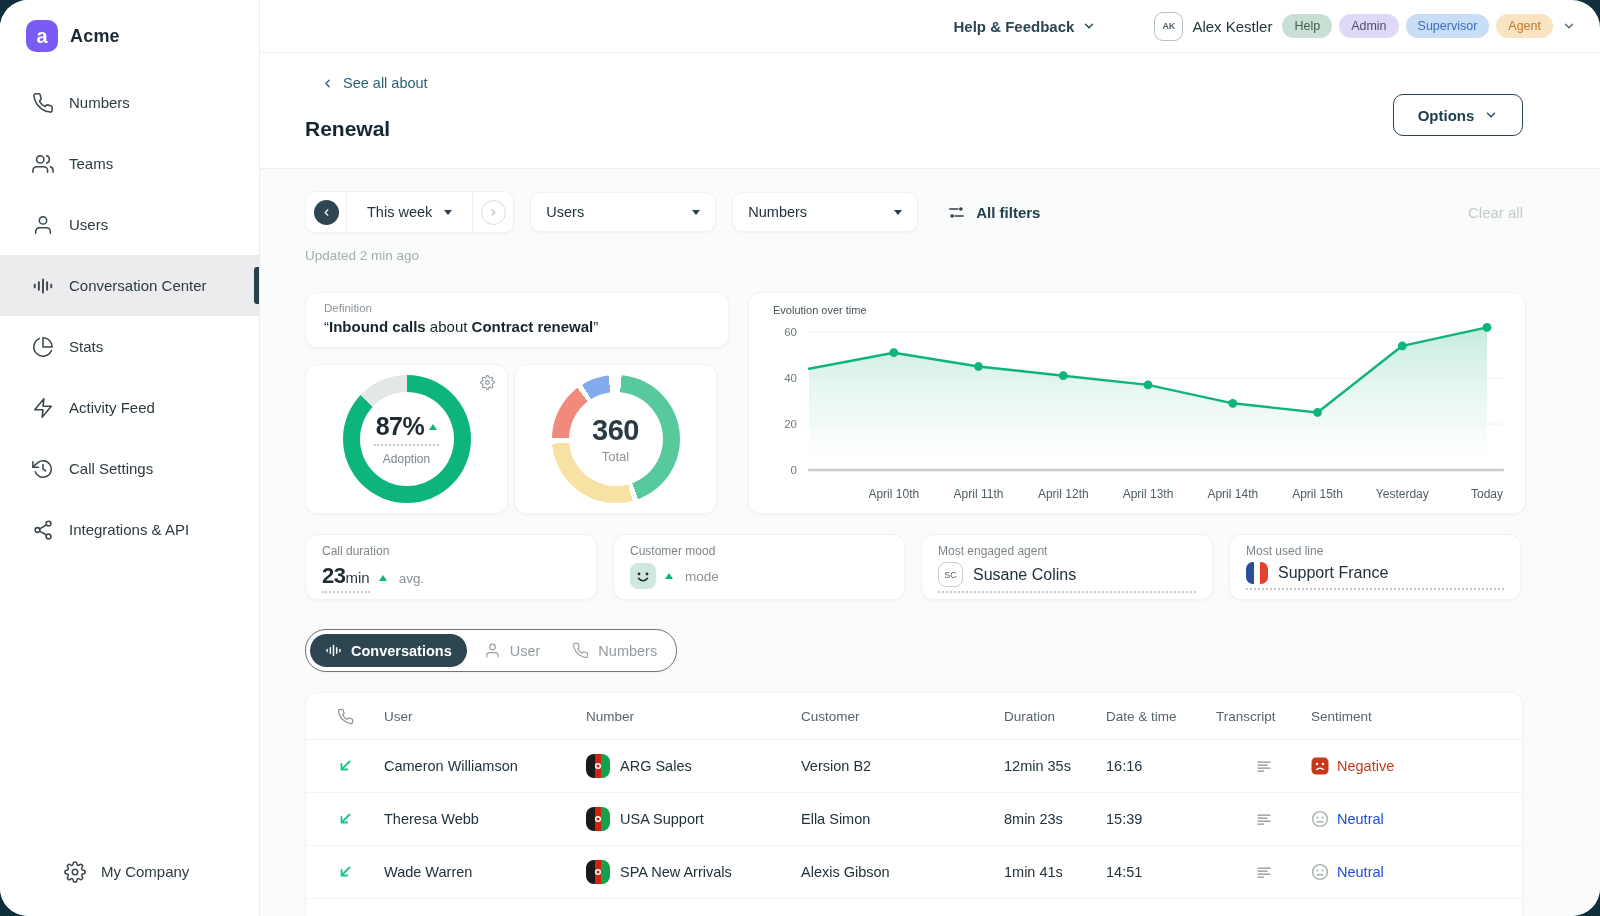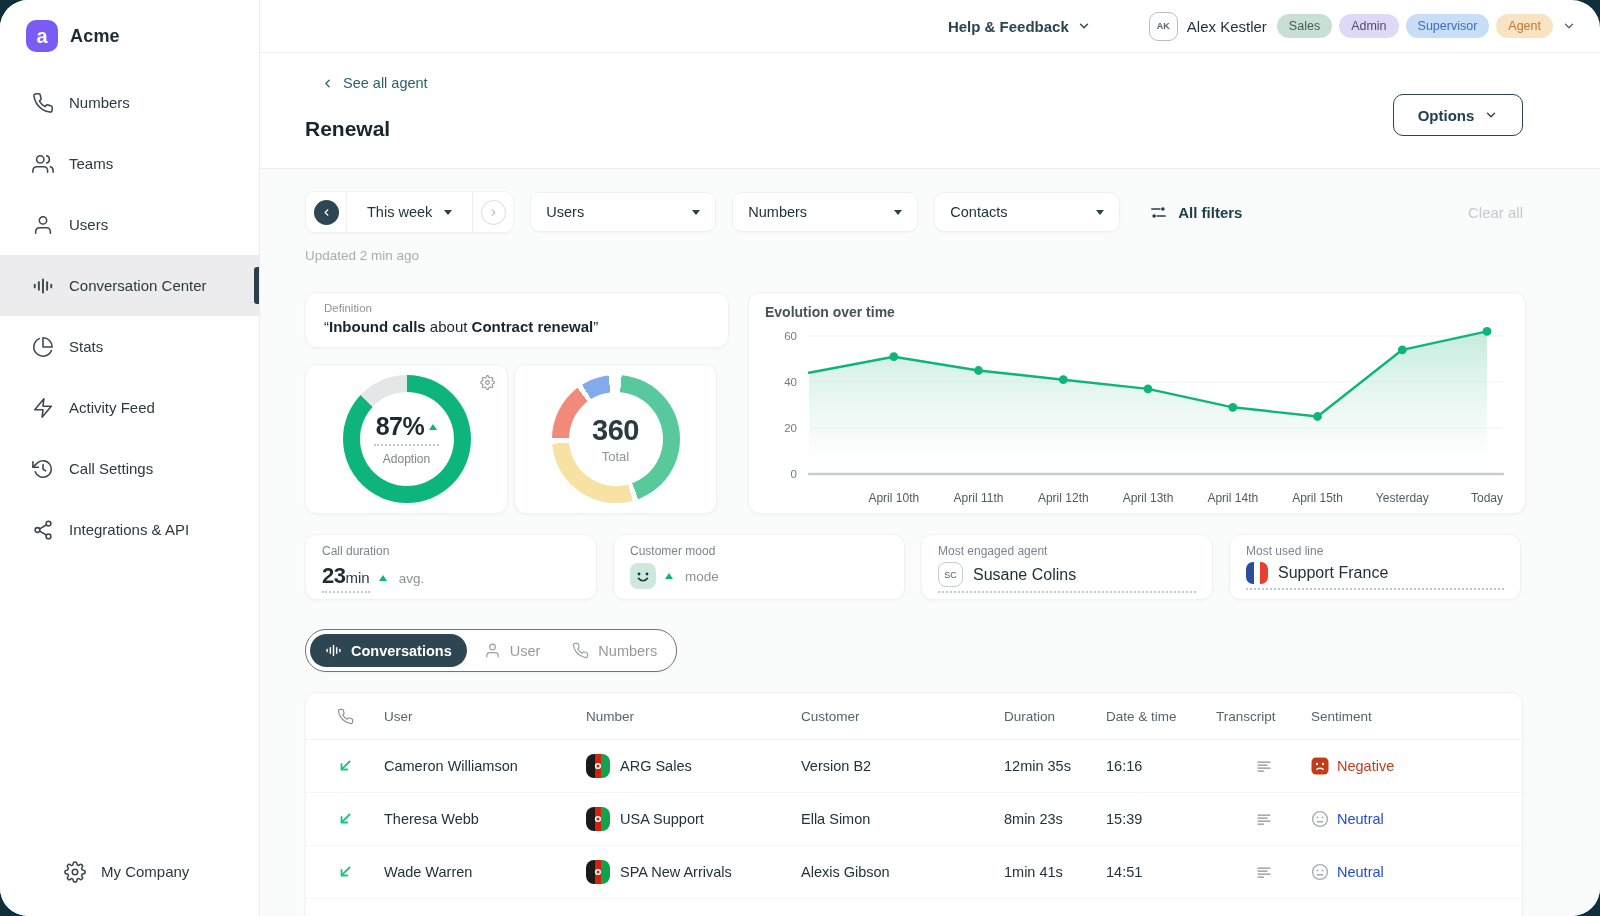--- a/index.html
+++ b/index.html
@@ -76,21 +76,21 @@
   .donut{width:128px;height:128px;border-radius:50%;position:relative;flex:none;}
   .donut-hole{position:absolute;inset:17px;background:#fff;border-radius:50%;display:flex;flex-direction:column;align-items:center;justify-content:center;}
   .donut-value-row{display:flex;align-items:center;gap:5px;border-bottom:2px dotted #c3c8cb;padding:0 2px 3px 2px;}
   .donut-value{font-size:25px;font-weight:bold;color:#1d2b33;letter-spacing:-.5px;}
   .tri-up{width:0;height:0;border-left:4.5px solid transparent;border-right:4.5px solid transparent;border-bottom:6px solid #0db57c;flex:none;}
   .donut-label{margin-top:6px;font-size:12px;color:#7d868b;}
   .total-value{font-size:29px;font-weight:bold;color:#2a3b44;letter-spacing:-.5px;}
   .total-label{margin-top:2px;font-size:13px;color:#8d9499;}
 
   .chart-card{flex:1;height:222px;position:relative;padding:11px 14px 0 14px;}
-  .chart-title{font-size:14px;color:#45535a;margin-left:2px;font-weight:bold;}
+  .chart-title{font-size:11px;color:#45535a;margin-left:10px;}
   .chart-card svg{display:block;margin-top:2px;}
 
   
   .stats-row{display:flex;gap:16px;margin-top:20px;}
   .stat-card{width:292px;height:66px;padding:9px 16px;flex:none;}
   .stat-label{font-size:12px;color:#7c868c;}
   .stat-body{display:flex;align-items:center;margin-top:5px;gap:9px;}
   .dur-wrap{display:flex;align-items:baseline;border-bottom:2px dotted #c3c8cb;padding-bottom:2px;}
   .dur-num{font-size:22px;font-weight:bold;color:#1d2b33;letter-spacing:-.5px;}
   .dur-unit{font-size:15px;color:#2a3b44;}
@@ -240,42 +240,42 @@
         <span>Help &amp; Feedback</span>
         <span class="icon-slot" style="display:flex;">
             <svg viewBox="0 0 24 24" fill="none" stroke="currentColor" stroke-linecap="round" stroke-linejoin="round" stroke-width="2.4" width="100%" height="100%">
               <path d="m6 9 6 6 6-6"></path>
             </svg>
           </span>
       </div>
       <div class="avatar">AK</div>
       <span class="username">Alex Kestler</span>
       <div class="badges" id="badges">
-          <span class="badge" style="background: rgb(201, 223, 213); color: rgb(65, 96, 79);">Sales</span>
+          <span class="badge" style="background: rgb(201, 223, 213); color: rgb(65, 96, 79);">Help</span>
           <span class="badge" style="background: rgb(222, 217, 246); color: rgb(86, 74, 112);">Admin</span>
           <span class="badge" style="background: rgb(200, 221, 246); color: rgb(63, 110, 188);">Supervisor</span>
           <span class="badge" style="background: rgb(248, 227, 194); color: rgb(195, 120, 43);">Agent</span>
         </div>
       <span class="user-chev">
           <span class="icon-slot" style="display:flex;">
             <svg viewBox="0 0 24 24" fill="none" stroke="currentColor" stroke-linecap="round" stroke-linejoin="round" stroke-width="2.4" width="100%" height="100%">
               <path d="m6 9 6 6 6-6"></path>
             </svg>
           </span>
         </span>
     </header>
 
     <section class="page-head">
       <div class="back-link">
         <span class="icon-slot" style="display:flex;">
             <svg viewBox="0 0 24 24" fill="none" stroke="currentColor" stroke-linecap="round" stroke-linejoin="round" stroke-width="2.4" width="100%" height="100%">
               <path d="m15 18-6-6 6-6"></path>
             </svg>
           </span>
-        <span>See all agent</span>
+        <span>See all about</span>
       </div>
       <h1 class="page-title">Renewal</h1>
       <button class="options-btn">
         <span>Options</span>
         <span class="opt-chev icon-slot" style="display:flex;">
             <svg viewBox="0 0 24 24" fill="none" stroke="currentColor" stroke-linecap="round" stroke-linejoin="round" stroke-width="2.4" width="100%" height="100%">
               <path d="m6 9 6 6 6-6"></path>
             </svg>
           </span>
       </button>
@@ -308,24 +308,20 @@
               </span>
             </button>
         </div>
         <div id="filter-dropdowns" style="display:flex;gap:16px;">
             <div class="pill dropdown">
               <span>Users</span>
               <span class="caret"></span>
             </div>
             <div class="pill dropdown">
               <span>Numbers</span>
-              <span class="caret"></span>
-            </div>
-            <div class="pill dropdown">
-              <span>Contacts</span>
               <span class="caret"></span>
             </div>
           </div>
         <div class="all-filters">
           <span class="icon-slot" style="display:flex;">
               <svg viewBox="0 0 20 20" fill="none" stroke="currentColor" stroke-width="1.7" stroke-linecap="round" width="100%" height="100%">
                 <path d="M3 6.3h8.5"></path>
                 <circle cx="14.6" cy="6.3" r="1.9" fill="currentColor" stroke="none"></circle>
                 <path d="M17 13.7H8.5"></path>
                 <circle cx="5.4" cy="13.7" r="1.9" fill="currentColor" stroke="none"></circle>

